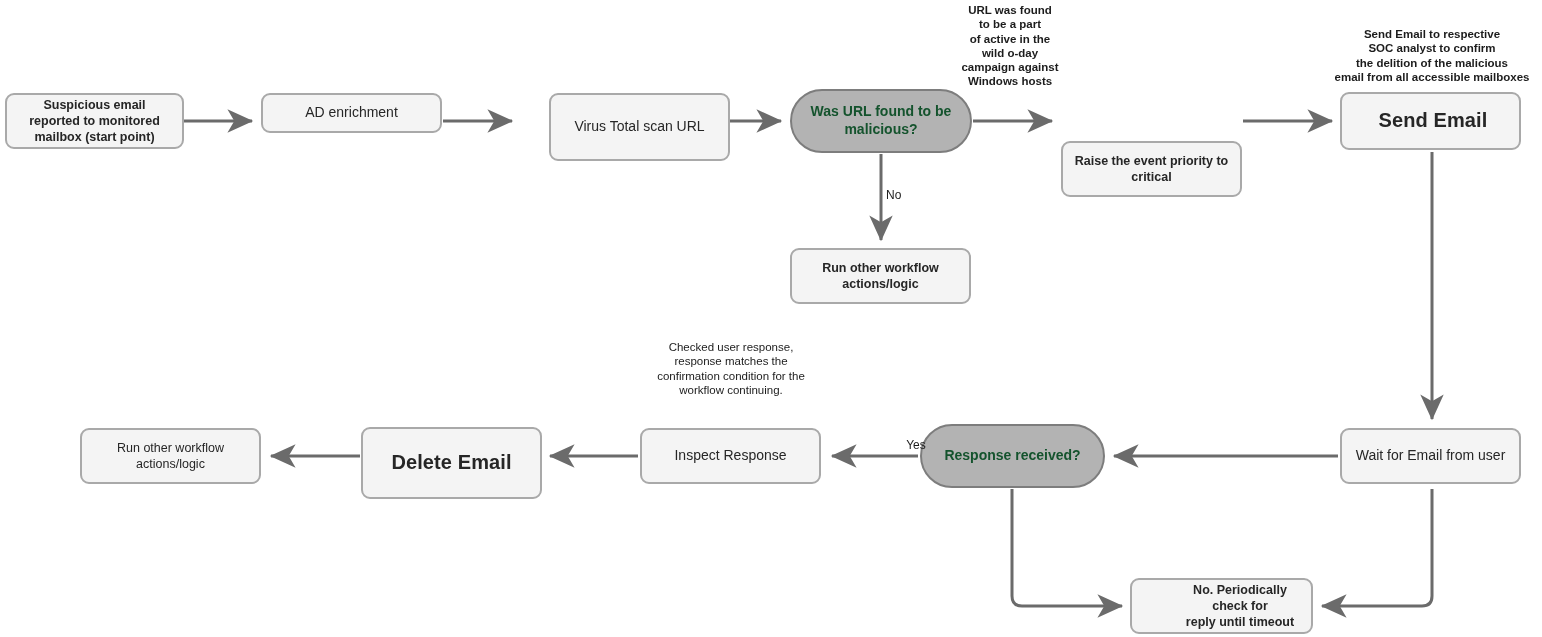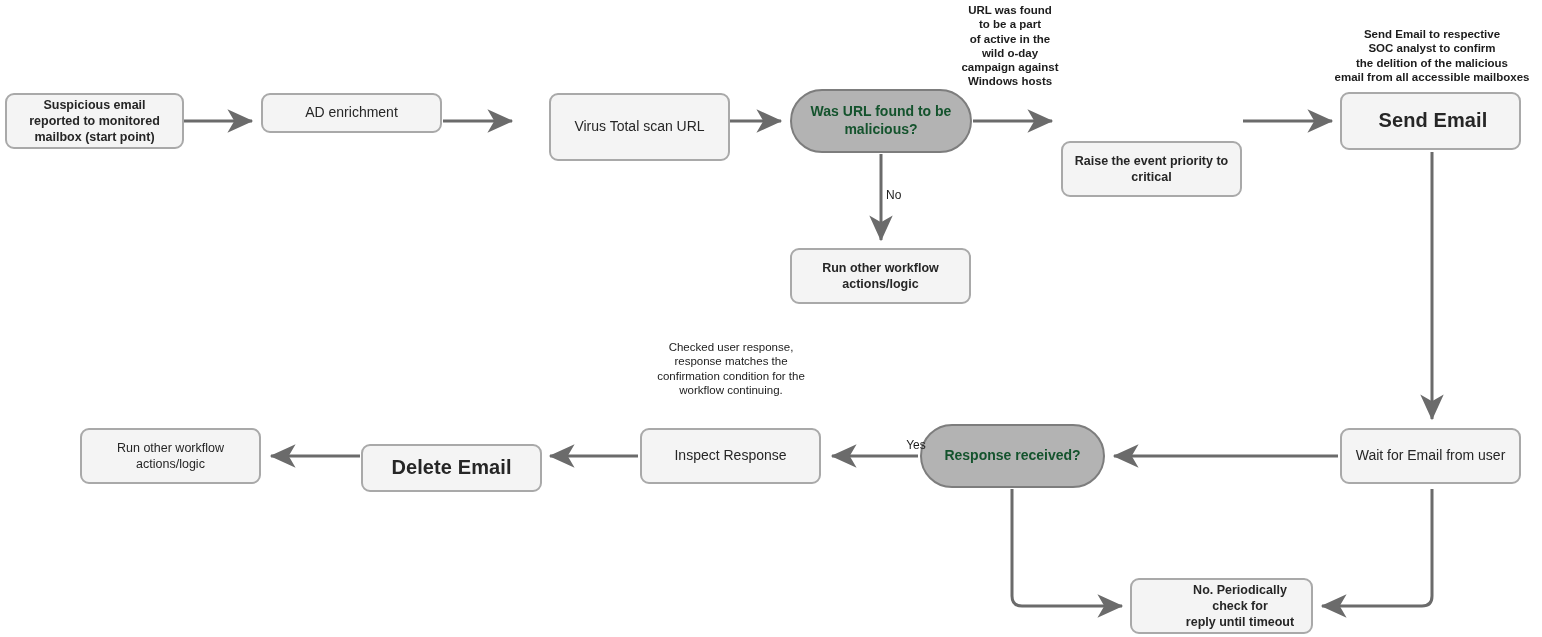--- a/index.html
+++ b/index.html
@@ -124,21 +124,21 @@
 
   <div class="node bold" style="left: 790px; top: 248px; width: 181px; height: 56px; white-space: pre-line;">Run other workflow
 actions/logic</div>
 
   <div class="node mid" style="left:1340px; top:428px; width:181px; height:56px;">Wait for Email from user</div>
 
   <div class="node decision" style="left:920px; top:424px; width:185px; height:64px;">Response received?</div>
 
   <div class="node mid" style="left:640px; top:428px; width:181px; height:56px;">Inspect Response</div>
 
-  <div class="node big" style="left:361px; top:444px; width:181px; height:48px;">Delete Email</div>
+  <div class="node big" style="left:361px; top:427px; width:181px; height:72px;">Delete Email</div>
 
   <div class="node regular" style="left: 80px; top: 428px; width: 181px; height: 56px; white-space: pre-line;">Run other workflow
 actions/logic</div>
 
   <div class="node bold" style="left: 1130px; top: 578px; width: 183px; height: 56px; white-space: pre-line; padding-left: 45px;">No. Periodically check for
 reply until timeout</div>
 
   <div class="edge-label" style="left: 930px; top: 3px; width: 160px; font-weight: bold; white-space: pre-line;">URL was found
 to be a part
 of active in the

